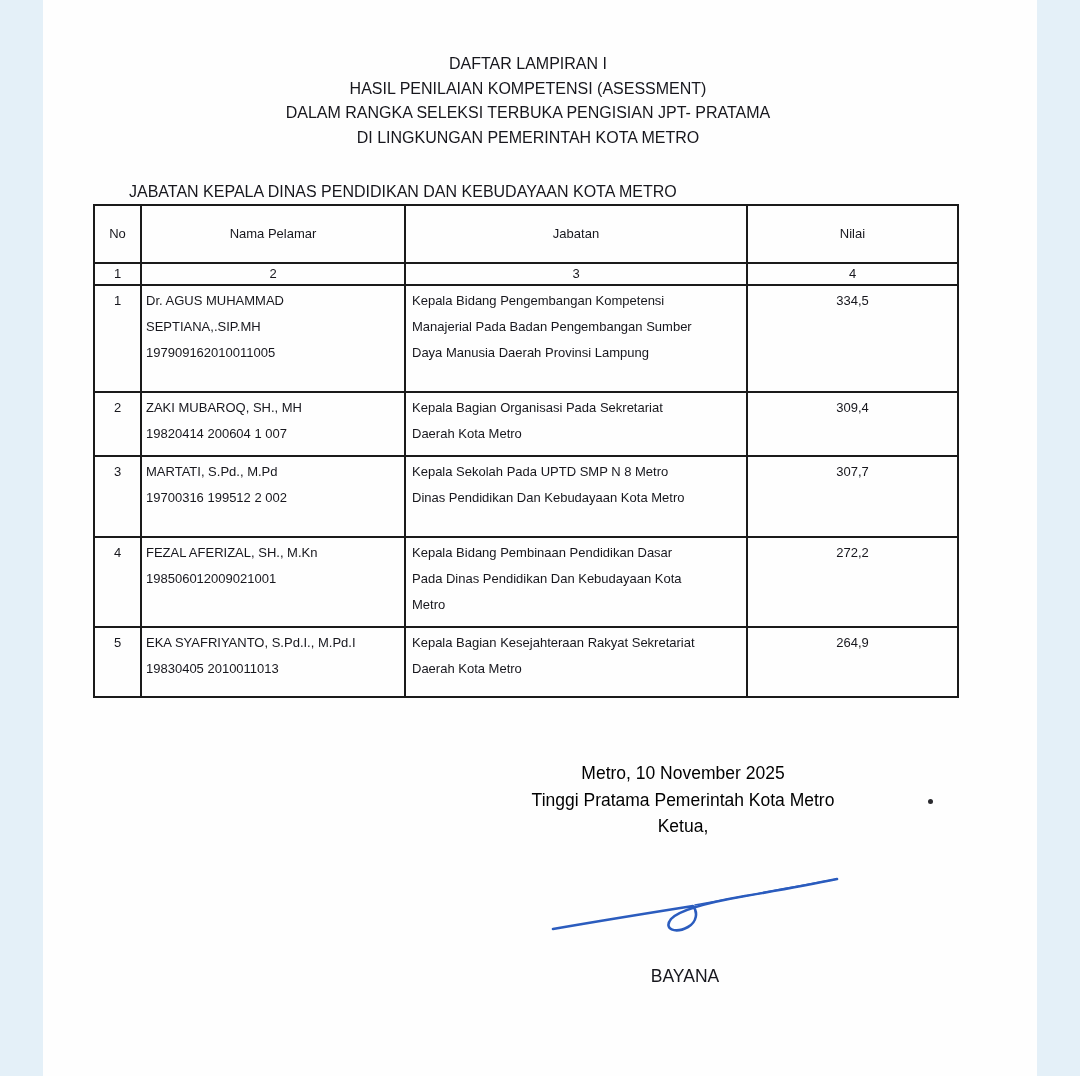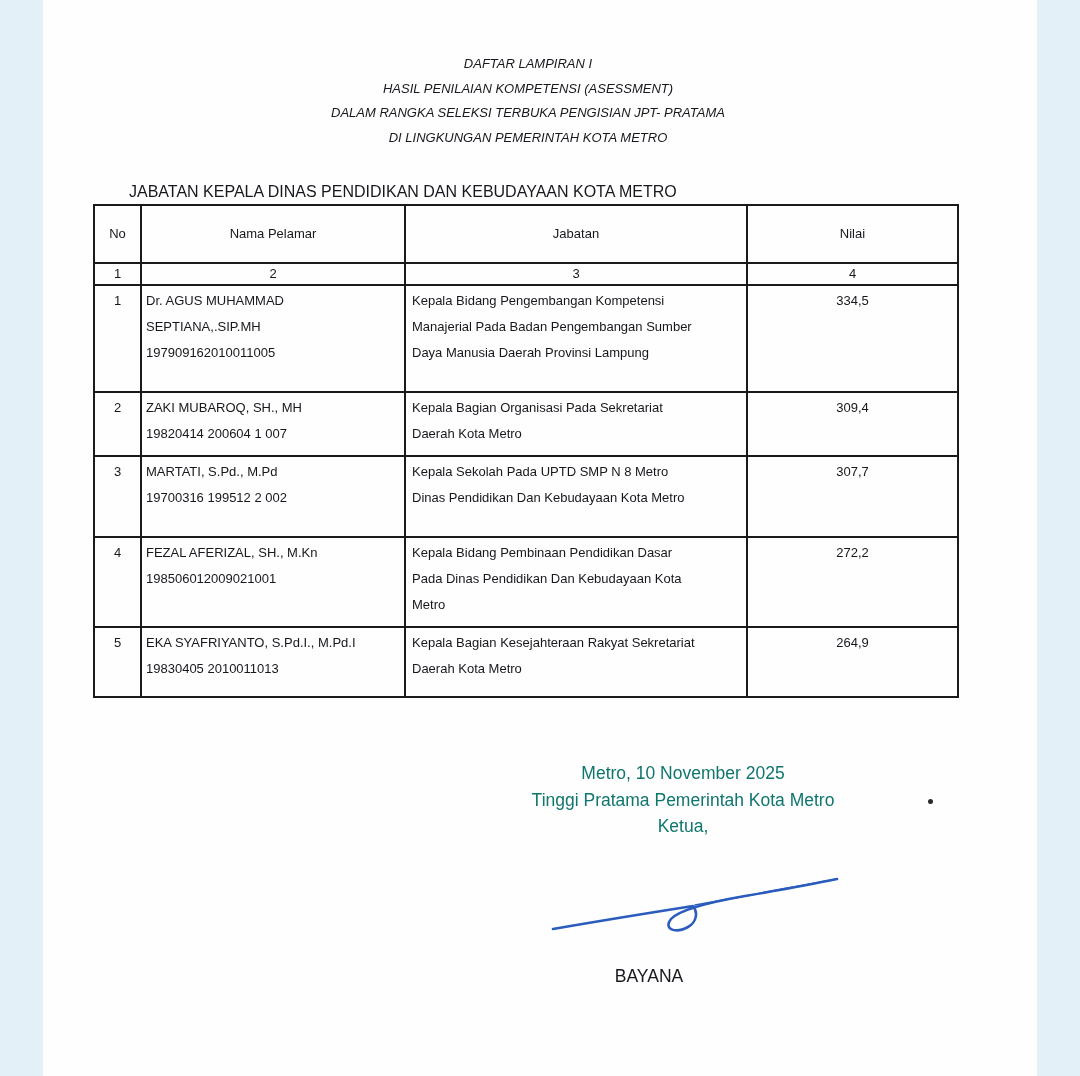--- a/index.html
+++ b/index.html
@@ -22,25 +22,24 @@
     position: absolute; left: 43px; top: 0;
     width: 994px; height: 1076px;
     background: #fefefe;
   }
 
   .title-block {
     position: absolute;
     left: 528px; top: 52px;
     transform: translateX(-50%);
     text-align: center;
-    font-size: 13px;
+    font-size: 16px;
     line-height: 24.5px;
     white-space: nowrap;
     color: #17171d;
-    font-style: italic;
   }
 
   .subtitle {
     position: absolute;
     left: 93px; top: 183px;
     font-size: 16px;
     white-space: nowrap;
     color: #17171d;
     margin-left: 36px;
   }
@@ -80,40 +79,40 @@
   tr.r5 td { height: 70px; }
 
   .footer-block {
     position: absolute;
     left: 683px; top: 760px;
     transform: translateX(-50%);
     text-align: center;
     font-size: 17.5px;
     line-height: 26.5px;
     white-space: nowrap;
-    color: #0f766e;
+    color: #000000;
   }
 
   .stray-dot {
     position: absolute;
     left: 928px; top: 799px;
     width: 5px; height: 5px;
     border-radius: 50%;
     background: #2a2a2e;
   }
 
   .signature-wrap {
     position: absolute;
     left: 545px; top: 866px;
     width: 300px; height: 74px;
   }
 
   .signer-name {
     position: absolute;
-    left: 649px; top: 966px;
+    left: 685px; top: 966px;
     transform: translateX(-50%);
     font-size: 17.5px;
     white-space: nowrap;
     color: #17171d;
   }
 </style>
 </head>
 <body>
 
 <div class="edge-band left"></div>

